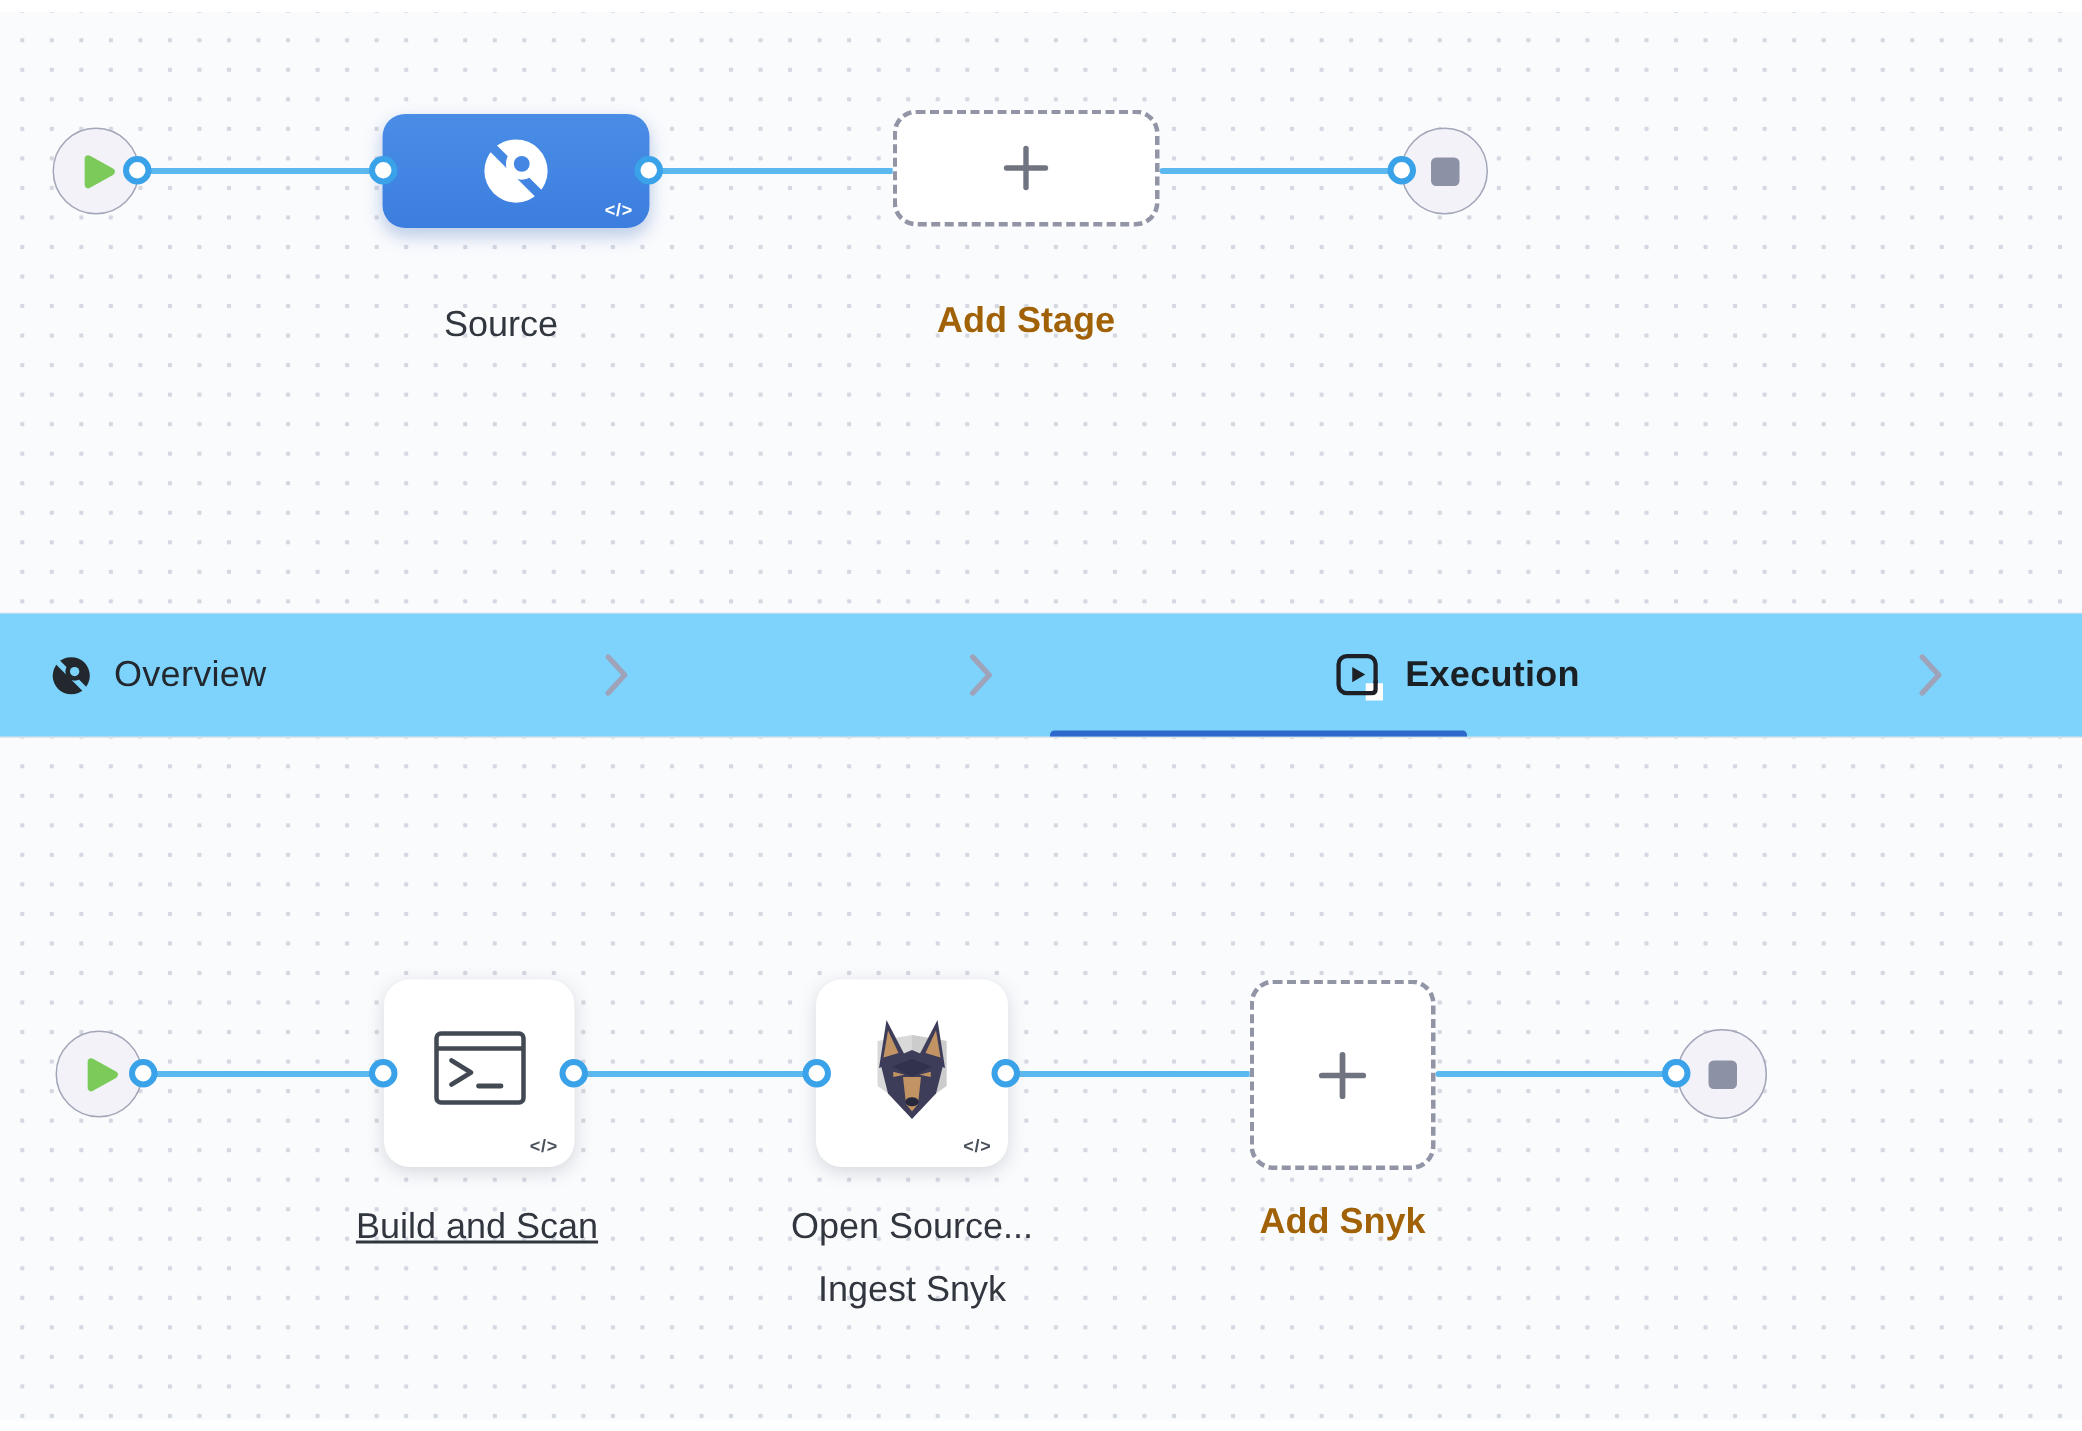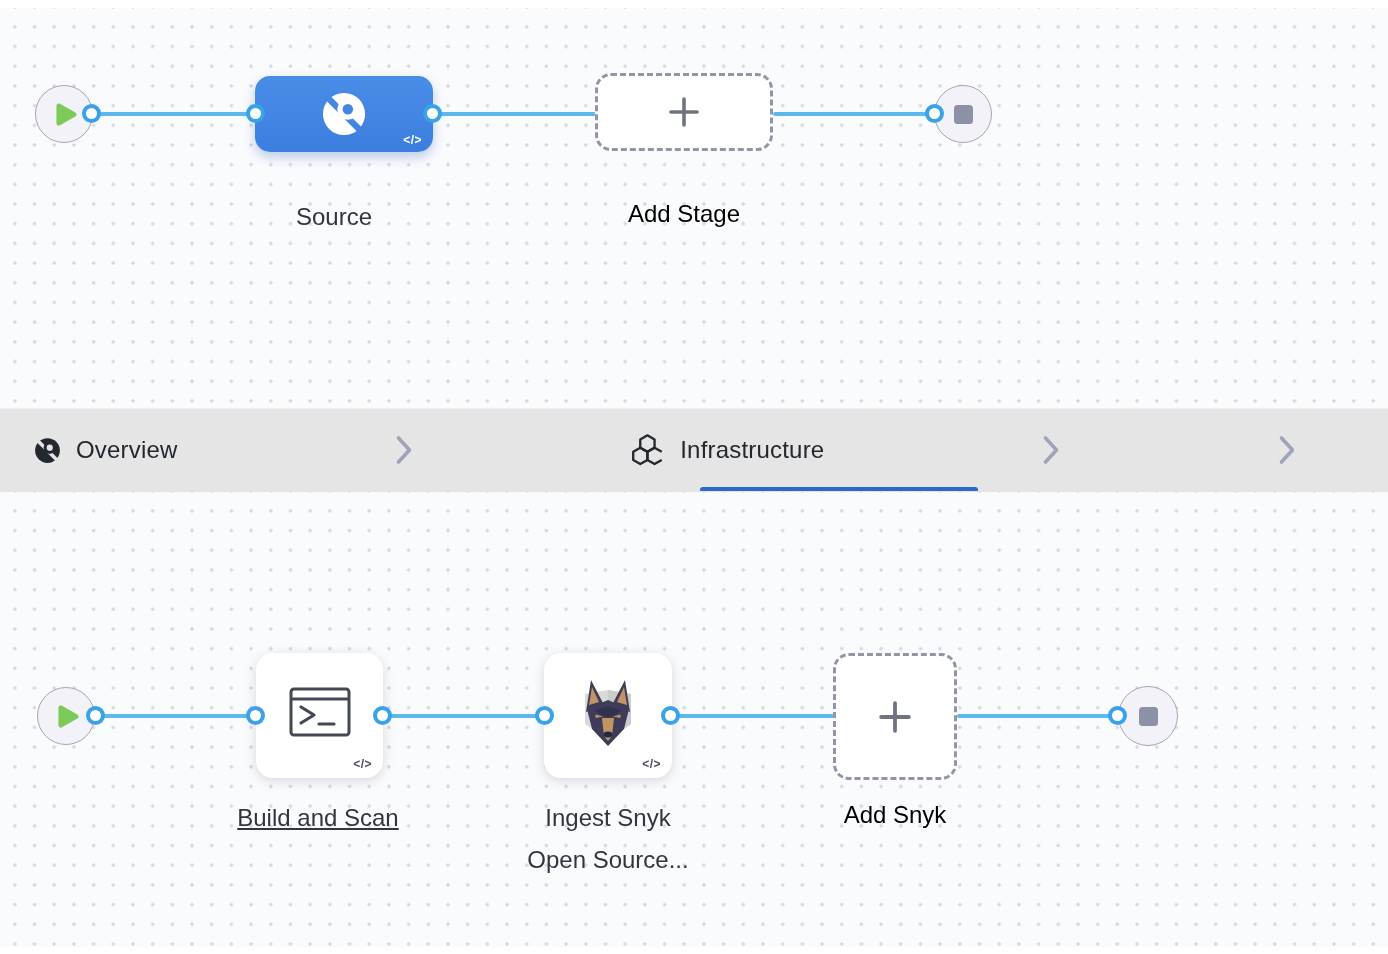--- a/index.html
+++ b/index.html
@@ -60,25 +60,25 @@
     font-size:12px; font-weight:bold; letter-spacing:0.5px;
     z-index:3;
   }
   .code-badge.on-blue  { color:#ffffff; }
   .code-badge.on-white { color:#4a505a; bottom:7px; }
 
   .node-label {
     position:absolute; text-align:center;
     font-size:24px; color:#31363f; line-height:42px; z-index:2;
   }
-  .node-label.muted { color:#000000; }
+  .node-label.muted { color:#a16207;font-weight:bold; }
 
   .tab-bar {
     position:absolute; top:408px; left:0; width:1388px; height:84px;
-    background:#e5e5e5;
+    background:#7dd3fc;
     border-top:1px solid #eceef2;
     border-bottom:1px solid #e1e3e9;
     display:flex; align-items:center; justify-content:space-between;
     padding:0 92px 0 34px; z-index:5;
   }
   .tab {
     display:flex; align-items:center; gap:15px;
     font-size:24px; color:#23282f; letter-spacing:0.2px; cursor:pointer;
   }
   .tab.active { font-weight:bold; color:#1b2025; }
@@ -159,37 +159,38 @@
     </span>
     <span>Overview</span>
   </div>
 
   <span class="tab-chevron">
     <svg width="18" height="30" viewBox="0 0 18 30">
         <path d="M3.5 3 L14.5 15 L3.5 27" stroke="#9ea3ba" stroke-width="3.6" fill="none" stroke-linecap="round" stroke-linejoin="round"></path>
       </svg>
   </span>
 
-  <div class="tab">
-    <span>
-      <svg width="34" height="34" viewBox="0 0 29 29" fill="none" stroke="#23282e" stroke-width="2" stroke-linejoin="round">
-        <polygon points="14,2 20.1,5.5 20.1,12.5 14,16 7.9,12.5 7.9,5.5"></polygon>
-        <polygon points="7.9,12.5 14,16 14,23 7.9,26.5 1.9,23 1.9,16"></polygon>
-        <polyline points="26.2,16 20.1,12.5 14,16 14,23 20.1,26.5 26.2,23"></polyline>
-      </svg>
-    </span>
-    <span>Infrastructure</span>
-  </div>
 
   <span class="tab-chevron">
     <svg width="18" height="30" viewBox="0 0 18 30">
         <path d="M3.5 3 L14.5 15 L3.5 27" stroke="#9ea3ba" stroke-width="3.6" fill="none" stroke-linecap="round" stroke-linejoin="round"></path>
       </svg>
   </span>
 
+  <div class="tab active">
+    <span>
+      <svg width="34" height="34" viewBox="0 0 31 31">
+        <rect x="4" y="4" width="22.5" height="22.5" rx="5" fill="none" stroke="#1d2127" stroke-width="2.6"></rect>
+        <rect x="20.5" y="20.5" width="11" height="11" fill="#ffffff"></rect>
+        <path d="M26.5 19.5 v4.6 q0 2.4 -2.4 2.4 h-3.6" fill="none" stroke="#1d2127" stroke-width="2.6" stroke-linecap="round"></path>
+        <path d="M12.3 10.6 L20.2 15.25 L12.3 19.9 Z" fill="#1d2127"></path>
+      </svg>
+    </span>
+    <span>Execution</span>
+  </div>
 
   <span class="tab-chevron">
     <svg width="18" height="30" viewBox="0 0 18 30">
         <path d="M3.5 3 L14.5 15 L3.5 27" stroke="#9ea3ba" stroke-width="3.6" fill="none" stroke-linecap="round" stroke-linejoin="round"></path>
       </svg>
   </span>
 
 
   <div class="tab-underline"></div>
 </nav>
@@ -240,22 +241,22 @@
       <polygon points="18.5,38.5 26,40.5 18.5,42" fill="#c29464"></polygon>
       <polygon points="43.5,38.5 36,40.5 43.5,42" fill="#c29464"></polygon>
       <ellipse cx="31" cy="58.5" rx="4.5" ry="3" fill="#26263c"></ellipse>
     </svg>
   </span>
   <span class="code-badge on-white">&lt;/&gt;</span>
 </div>
 <div class="connector-dot" style="left:535px;top:706px;"></div>
 <div class="connector-dot" style="left:661px;top:706px;"></div>
 <div class="node-label" style="left:458px;top:797px;width:300px;">
+  <div>Open Source...</div>
   <div>Ingest Snyk</div>
-  <div>Open Source...</div>
 </div>
 
 <div class="dashed-card" style="left:833px;top:653px;width:124px;height:127px;">
   <span>
     <svg width="34" height="34" viewBox="0 0 32 32">
         <line x1="16" y1="3" x2="16" y2="29" stroke="#6f7480" stroke-width="3.6" stroke-linecap="round"></line>
         <line x1="3" y1="16" x2="29" y2="16" stroke="#6f7480" stroke-width="3.6" stroke-linecap="round"></line>
       </svg>
   </span>
 </div>

